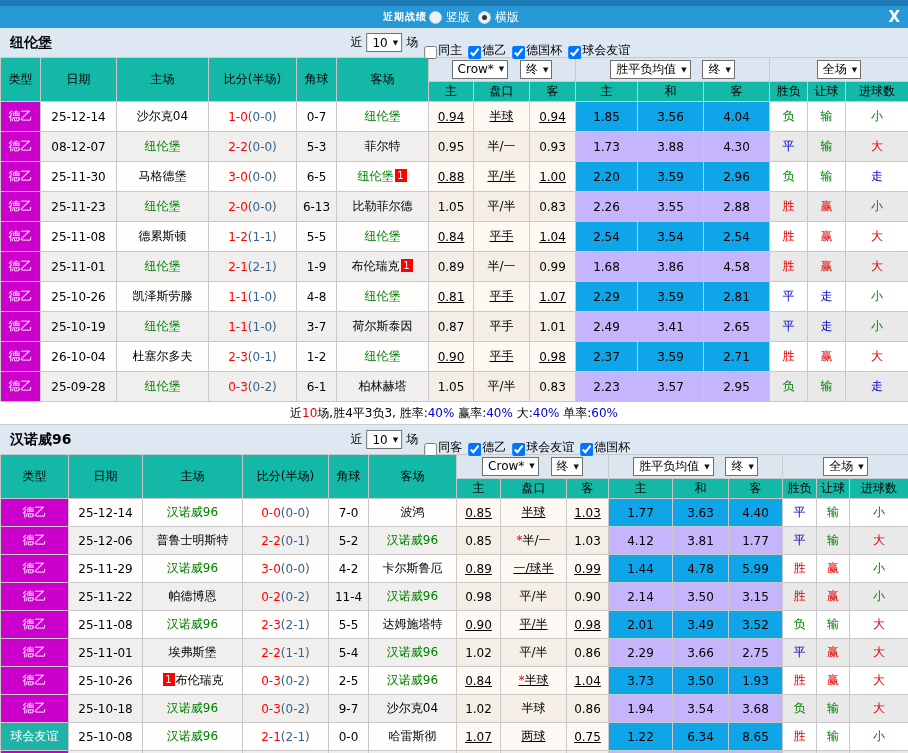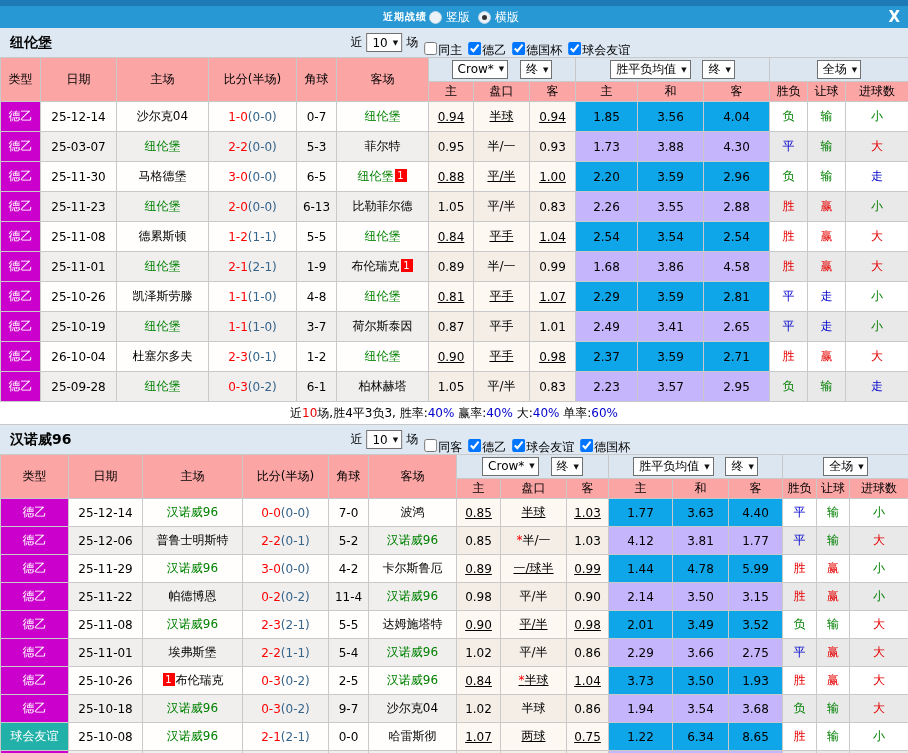--- a/index.html
+++ b/index.html
@@ -15,31 +15,31 @@
     display:inline-block;margin:0 4px 0 2px;position:relative;}
   .rd.on::after{content:"";position:absolute;left:3px;top:3px;width:5px;height:5px;border-radius:50%;background:#333;}
   .radio-label{margin-right:6px;}
   .close-x{position:absolute;right:8px;top:1px;color:#fff;font-weight:bold;font-size:15px;cursor:pointer;line-height:20px;}
 
   
   .section-head{position:relative;height:29px;background:#dee8f3;display:flex;align-items:center;}
   .team-name{font-weight:bold;font-size:14px;margin-left:10px;}
   .filters{position:absolute;left:54%;transform:translateX(-50%);display:flex;align-items:center;
     font-size:12px;white-space:nowrap;}
-  .filters label{display:flex;align-items:flex-start;margin-top:16px;}
+  .filters label{display:flex;align-items:flex-end;margin-top:16px;}
   .filters input[type=checkbox]{width:13px;height:13px;margin:0 1px 0 6px;}
   .sel{display:inline-flex;align-items:center;background:#fff;border:1px solid #707070;
     height:17px;padding:0 3px 0 5px;font-size:12px;margin:0 4px;cursor:default;}
   .sel .arr{font-size:7px;margin-left:5px;color:#111;}
 
   
   table{border-collapse:collapse;table-layout:fixed;width:908px;}
   th,td{border:1px solid #c9c9c9;text-align:center;font-size:12px;font-weight:normal;
     padding:0;overflow:hidden;white-space:nowrap;}
-  thead th{background:#fca5a5;}
+  thead th{background:#14b8a6;}
   thead tr.hr1 th{height:23px;}
   thead tr.hr2 th{height:19px;}
   th.grp{background:#dce6f1;}
   .t1 tbody td{height:29px;}
   .t2 tbody td{height:27px;}
 
   tr.odd td{background:#fffefc;}
   tr.odd td.odds{background:#fdf8f2;text-decoration:underline;}
   tr.odd td.mean{background:#0ea5e9;}
   tr.odd td.res{background:#ffffff;}
@@ -189,21 +189,21 @@
           <td class="mean">3.56</td>
           <td class="mean">4.04</td>
           <td class="res c-g">负</td>
           <td class="res c-g">输</td>
           <td class="res c-g">小</td>
         </tr>
         <tr class="even">
           <td class="type-cell">
             <span class="chip" style="background: rgb(204, 0, 204);">德乙</span>
           </td>
-          <td>25-03-07</td>
+          <td>08-12-07</td>
           <td><span class="c-g team-link">纽伦堡</span></td>
           <td><span class="score-main">2-2</span><span class="score-half">(0-0)</span></td>
           <td>5-3</td>
           <td><span>菲尔特</span></td>
           <td class="odds">0.95</td>
           <td class="odds">半/一</td>
           <td class="odds">0.93</td>
           <td class="mean">1.73</td>
           <td class="mean">3.88</td>
           <td class="mean">4.30</td>

